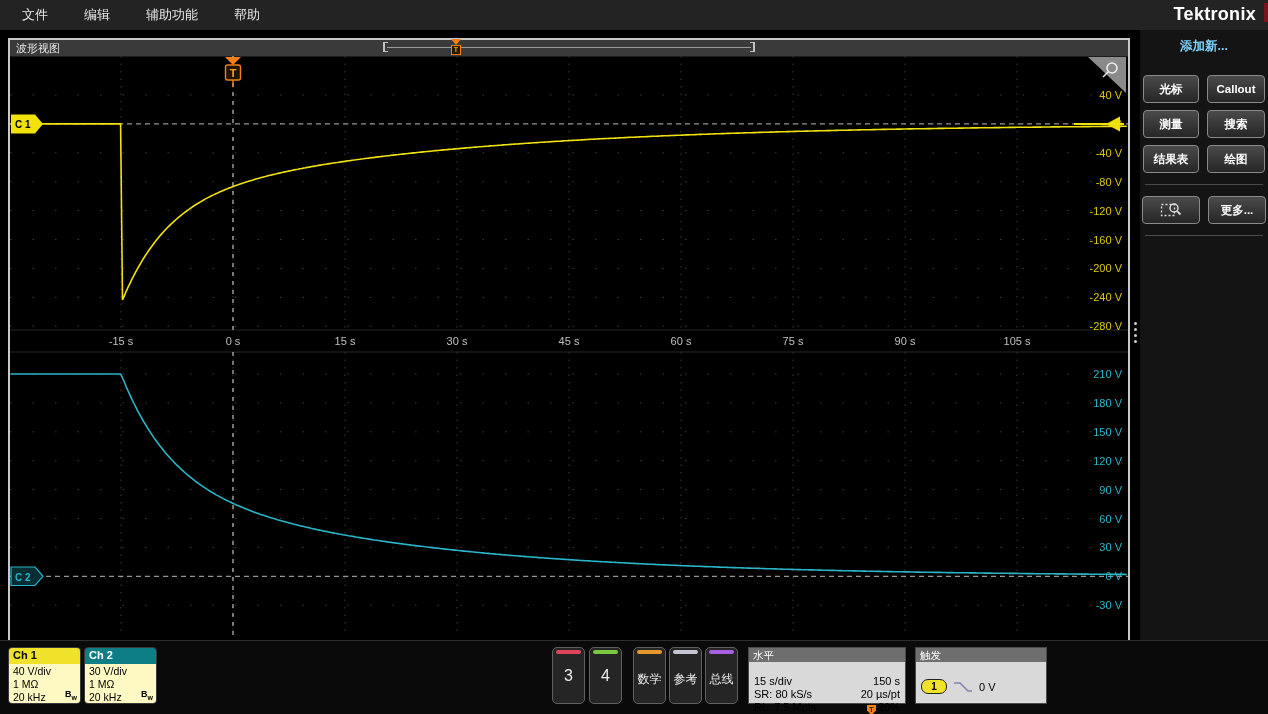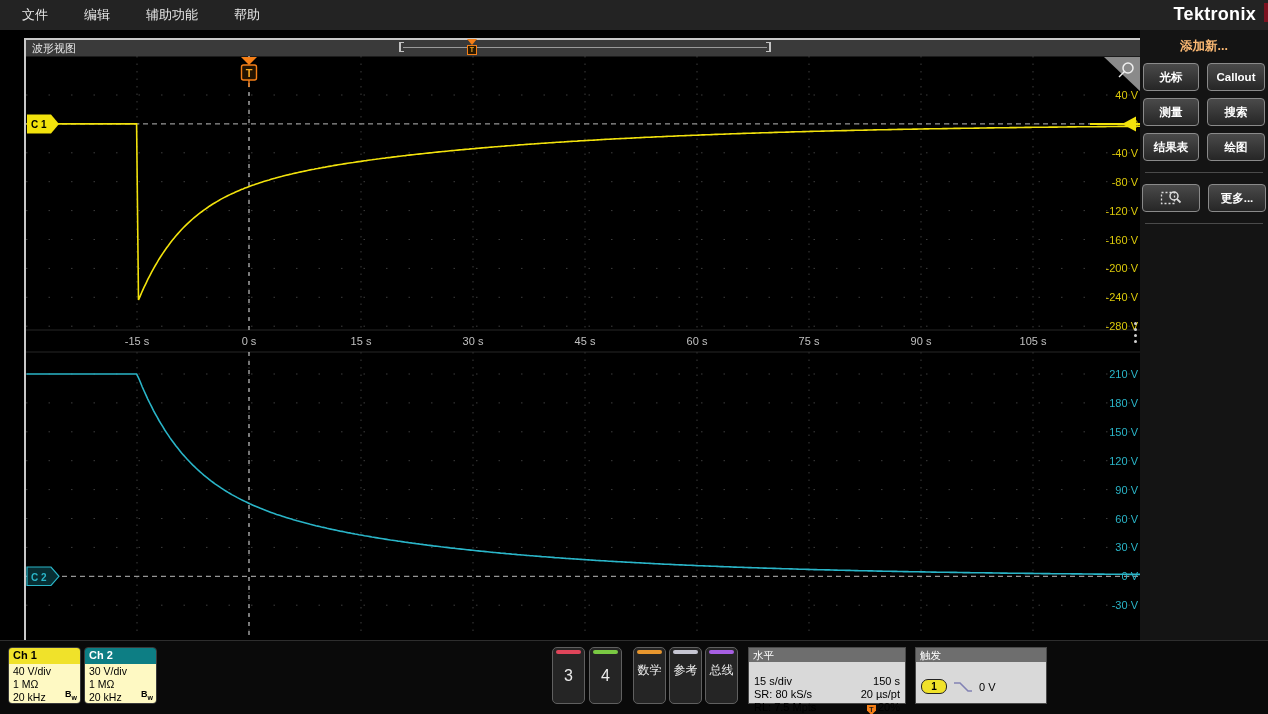--- a/index.html
+++ b/index.html
@@ -10,21 +10,21 @@
   }
   
   .menu-bar{position:absolute;left:0;top:0;width:1268px;height:30px;background:#232323;}
   .menu-items{position:absolute;left:22px;top:0;height:30px;display:flex;align-items:center;gap:36px;
     color:#e6e6e6;font-size:13px;}
   .menu-item{cursor:default;}
   .logo{position:absolute;right:12px;top:4px;color:#fff;font-weight:bold;font-size:18px;letter-spacing:.3px;}
   .logo-accent{position:absolute;right:0;top:3px;width:4px;height:19px;background:#7c1220;}
 
   
-  .wave-panel{position:absolute;left:24px;top:38px;width:1122px;height:672px;
+  .wave-panel{position:absolute;left:8px;top:38px;width:1122px;height:672px;
     border:2px solid #c9c9c9;background:#000;box-sizing:border-box;}
   .wave-titlebar{position:relative;height:16px;background:#3a3a3a;border-bottom:1px solid #1c1c1c;}
   .wave-title{position:absolute;left:6px;top:1px;color:#e8e8e8;font-size:11px;}
   .minimap{position:absolute;left:373px;top:2px;width:372px;height:11px;}
   .minimap-line{position:absolute;left:4px;right:4px;top:5px;border-top:1px solid #9a9a9a;}
   .bracket{position:absolute;top:0;width:5px;height:10px;box-sizing:border-box;}
   .bracket-l{left:0;border-left:2px solid #c2c2c2;border-top:1px solid #c2c2c2;border-bottom:1px solid #c2c2c2;}
   .bracket-r{right:0;border-right:2px solid #c2c2c2;border-top:1px solid #c2c2c2;border-bottom:1px solid #c2c2c2;}
   .mm-marker{position:absolute;left:68px;top:-3px;width:10px;}
   .mm-tri{width:0;height:0;border-left:5px solid transparent;border-right:5px solid transparent;border-top:6px solid #f57f17;}
@@ -32,41 +32,41 @@
     font-size:7px;line-height:8px;text-align:center;font-weight:bold;}
   .scope-screen{position:absolute;left:0;top:16px;width:1118px;height:580px;}
   svg text{font-family:"Liberation Sans","DejaVu Sans",sans-serif;}
 
   
   .splitter-dots{position:absolute;left:1134px;top:322px;display:flex;flex-direction:column;gap:3px;}
   .splitter-dots i{width:3px;height:3px;border-radius:50%;background:#cfcfcf;display:block;}
 
   
   .sidebar{position:absolute;left:1140px;top:30px;width:128px;height:610px;background:#141414;}
-  .sidebar-title{color:#fdba74;font-size:12.5px;font-weight:bold;text-align:center;margin:8px 0 8px;}
+  .sidebar-title{color:#7dd3fc;font-size:12.5px;font-weight:bold;text-align:center;margin:8px 0 20px;}
   .sb-grid{display:grid;grid-template-columns:56px 58px;gap:7px 8px;justify-content:center;}
   .sb-btn{height:26px;background:linear-gradient(#4a4a4a,#262626);border:1px solid #8a8a8a;border-radius:4px;
     color:#fff;font-size:11.5px;font-weight:bold;display:flex;align-items:center;justify-content:center;cursor:default;}
   .sb-divider{height:1px;background:#4a4a4a;margin:11px 5px;}
   .sb-row{display:flex;gap:8px;justify-content:center;}
   .sb-icon-btn{width:56px;}
 
   
   .bottom-bar{position:absolute;left:0;top:640px;width:1268px;height:74px;background:#0a0a0a;border-top:1px solid #2e2e2e;box-sizing:border-box;}
   .ch-badge{position:absolute;top:6px;width:73px;height:57px;border-radius:4px;overflow:hidden;border:1px solid #3a3a3a;box-sizing:border-box;}
   .ch-badge-header{height:16px;font-size:11px;font-weight:bold;padding:1px 4px 8px;box-sizing:border-box;}
   .ch-badge-body{background:#fef9c3;color:#000;font-size:10.5px;line-height:13px;padding:1px 4px;height:39px;position:relative;}
   .bw-icon{position:absolute;right:3px;bottom:1px;font-size:9px;font-weight:bold;color:#000;}
   .bw-icon sub{font-size:7px;}
 
   .aux-ch{position:absolute;top:6px;width:33px;height:57px;background:#252525;border:1px solid #606060;
     border-radius:5px;box-sizing:border-box;color:#ececec;text-align:center;cursor:default;}
   .aux-stripe{height:4px;border-radius:2px;margin:2px 3px 0;}
   .aux-num{margin-top:13px;font-size:16px;}
-  .aux-txt{margin-top:8px;font-size:12px;}
+  .aux-txt{margin-top:17px;font-size:12px;}
 
   .panel{position:absolute;top:6px;height:57px;border:1px solid #4a4a4a;box-sizing:border-box;background:#d9d9d9;}
   .panel-header{height:14px;background:#6e6e6e;color:#fff;font-size:10.5px;line-height:14px;padding:0 4px;}
   .panel-body{font-size:11px;color:#000;padding:13px 5px;}
   .p-row{display:flex;justify-content:space-between;line-height:13px;}
   .t-icon{display:inline-block;width:9px;height:10px;background:#f57f17;color:#1a1a1a;font-size:7px;font-weight:bold;
     text-align:center;line-height:9px;clip-path:polygon(0 0,100% 0,100% 55%,50% 100%,0 55%);margin-right:2px;vertical-align:-1px;}
   .trig-row{display:flex;align-items:center;gap:6px;margin-top:4px;}
   .trig-pill{width:24px;height:13px;background:#f0e22a;border:1px solid #222;border-radius:7px;color:#000;
     font-size:10px;font-weight:bold;text-align:center;line-height:13px;}

